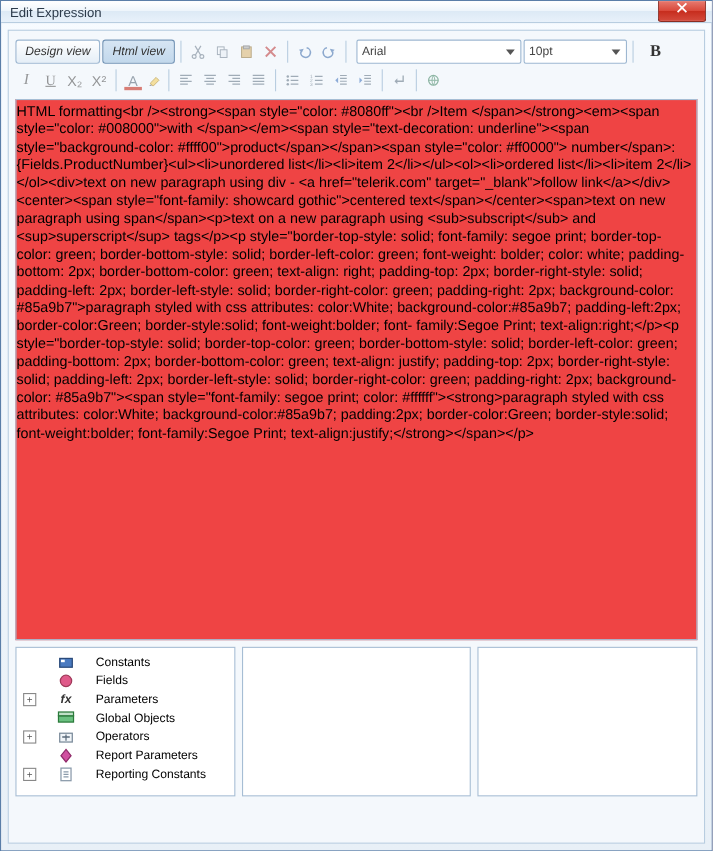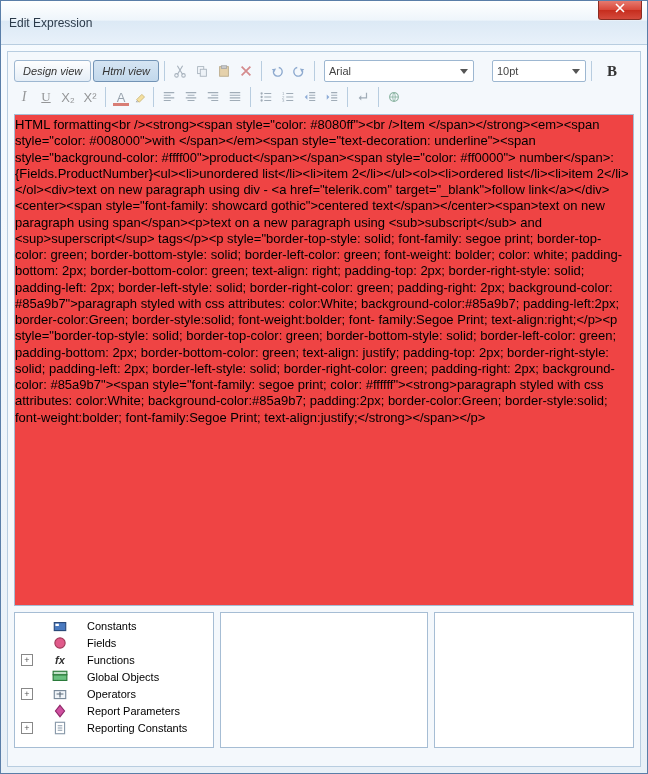--- a/index.html
+++ b/index.html
@@ -13,21 +13,21 @@
   .window {
     width: 648px;
     height: 774px;
     border: 1px solid #5a7ea8;
     background: linear-gradient(to bottom, #f7fbff, #e8f0f7);
     display: flex;
     flex-direction: column;
     position: relative;
   }
   .titlebar {
-    height: 44px;
+    height: 20px;
     background: linear-gradient(to bottom, #ffffff 0%, #eef5fb 45%, #dce9f5 46%, #e8f1fa 100%);
     display: flex;
     align-items: center;
     padding-left: 8px;
     position: relative;
     border-bottom: 1px solid #b8cde0;
   }
   .titlebar-title {
     color: #2b3a4a;
     font-size: 12px;
@@ -112,21 +112,21 @@
   .font-select::after {
     content: "";
     position: absolute;
     right: 5px;
     top: 8px;
     border-left: 4px solid transparent;
     border-right: 4px solid transparent;
     border-top: 5px solid #555;
   }
   .font-name { width: 150px; margin-left: 4px; }
-  .font-size { width: 94px; margin-left: 16px; }
+  .font-size { width: 94px; margin-left: 0; }
   .bold-b {
     width: 22px; height: 22px; display:flex; align-items:center; justify-content:center;
     font-family: "Times New Roman", serif;
     font-weight: bold;
     font-size: 15px;
     color: #333;
     margin-left: 4px;
   }
   .row2 .tb-icon { opacity: 0.6; }
   .italic { font-style: italic; font-family:"Times New Roman",serif; font-size:14px; color:#555;}
@@ -370,21 +370,21 @@
           <span class="tree-icn">
               <svg viewBox="0 0 14 14">
                 <circle cx="7" cy="7" r="4.5" fill="#e05a8a" stroke="#a03a5a"></circle>
               </svg>
             </span>
           <span>Fields</span>
         </div>
         <div class="tree-item">
           <span class="tree-exp">+</span>
           <span class="tree-icn" style="font-style:italic;color:#333;font-weight:bold;">fx</span>
-          <span>Functions</span>
+          <span>Parameters</span>
         </div>
         <div class="tree-item">
           <span class="tree-noexp"></span>
           <span class="tree-icn">
               <svg viewBox="0 0 14 14">
                 <rect x="1" y="5" width="12" height="5" fill="#6ac080" stroke="#2a7a3a"></rect>
                 <rect x="1" y="2" width="12" height="3" fill="#c0e0c8" stroke="#2a7a3a"></rect>
               </svg>
             </span>
           <span>Global Objects</span>

